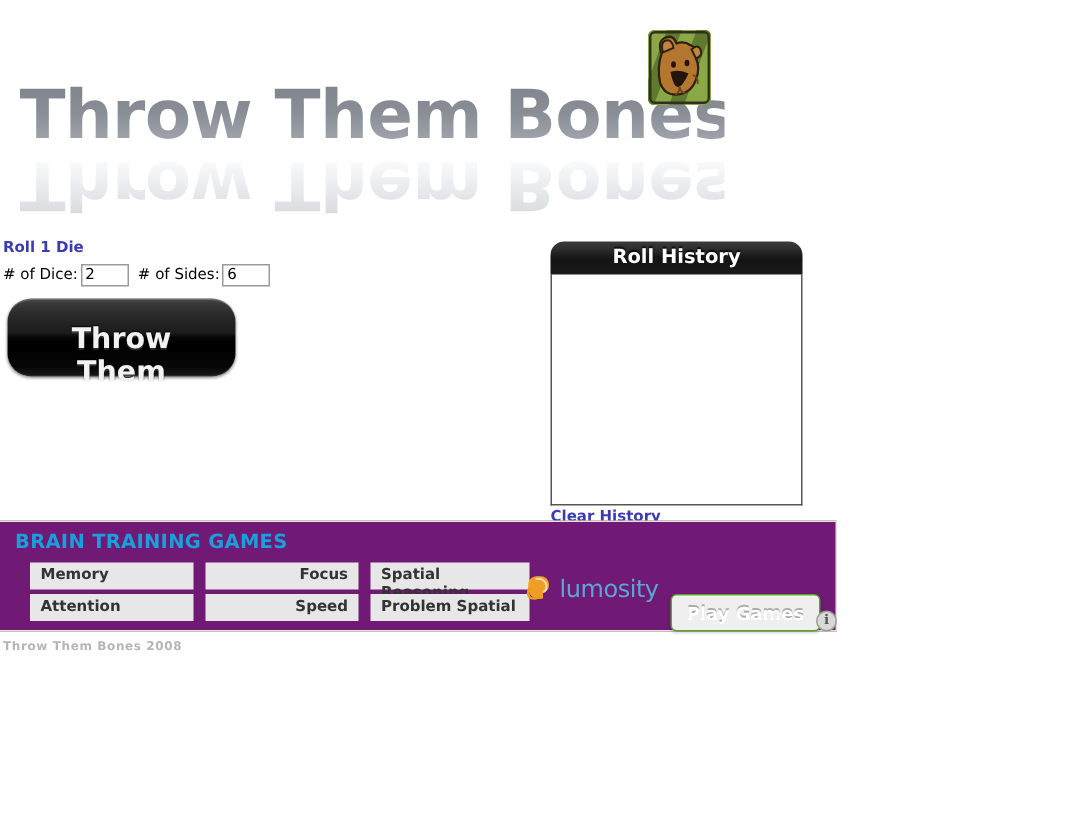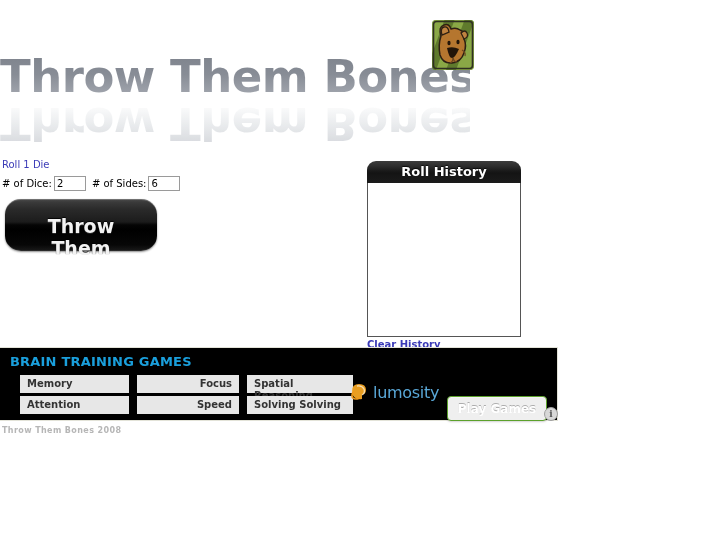--- a/index.html
+++ b/index.html
@@ -20,21 +20,21 @@
   
   #banner {
     position: absolute;
     left: 0;
     top: 18px;
     width: 500px;
     height: 115px;
   }
   #title-wrap {
     position: absolute;
-    left: 0;
+    left: 13px;
     top: 36px;
     width: 470px;
     height: 100px;
   }
   #page-title {
     font-family: "DejaVu Sans", "Liberation Sans", sans-serif;
     font-size: 45px;
     font-weight: bold;
     letter-spacing: -0.5px;
     line-height: 46px;
@@ -84,21 +84,21 @@
   #controls {
     position: absolute;
     left: 2px;
     top: 158px;
     width: 340px;
   }
   a.link {
     color: #3b3bb7;
     text-decoration: none;
     font-size: 10px;
-    font-weight: normal;
+    font-weight: bold;
     font-family: "DejaVu Sans", "Liberation Sans", sans-serif;
   }
 
   #roll-one-die { display: inline-block; }
 
   #field-row {
     margin-top: 5px;
     font-size: 10px;
     font-weight: bold;
     white-space: nowrap;
@@ -148,21 +148,21 @@
     letter-spacing: 0px;
     text-shadow: 0 -1px 1px rgba(0,0,0,0.9), 0 1px 0 rgba(255,255,255,0.15);
   }
   #throw-button::-moz-focus-inner { border: 0; }
 
   
   #history-panel {
     position: absolute;
     left: 367px;
     top: 161px;
-    width: 154px;
+    width: 168px;
   }
   #history-header {
     height: 22px;
     line-height: 22px;
     text-align: center;
     color: #ffffff;
     font-size: 13px;
     font-weight: bold;
     font-family: "DejaVu Sans", "Liberation Sans", sans-serif;
     border-radius: 9px 9px 0 0;
@@ -194,21 +194,21 @@
     font-weight: bold;
   }
 
   
   #ad-panel {
     position: absolute;
     left: 0px;
     top: 347px;
     width: 558px;
     height: 74px;
-    background: #000000;
+    background: #701a75;
     border: 1px solid #e3e3d8;
     border-left: none;
     box-sizing: border-box;
     overflow: hidden;
   }
   #ad-heading {
     position: absolute;
     left: 10px;
     top: 6px;
     color: #1a9fdc;
@@ -351,21 +351,21 @@
     <div class="chip-col c1">
       <div class="chip">Memory</div>
       <div class="chip">Attention</div>
     </div>
     <div class="chip-col c2">
       <div class="chip">Focus</div>
       <div class="chip">Speed</div>
     </div>
     <div class="chip-col c3">
       <div class="chip">Spatial Reasoning</div>
-      <div class="chip">Solving Solving</div>
+      <div class="chip">Problem Spatial</div>
     </div>
   </div>
 </div>
 
 <div id="ad-logo">
   <span>
     <svg width="22" height="22" viewBox="0 0 22 22" xmlns="http://www.w3.org/2000/svg">
       <path d="M4 11 q0 -7 7 -7 q7 0 7 6 q0 4 -4 5 l0 4 q-5 1 -8 -2 q-2 -2 -2 -6 Z" fill="#f5a623" opacity="0.95"></path>
       <path d="M6.5 12 q-2.5 0 -2.5 3.5 q0 3.5 4 3.5 q3 0 3.5 -2" fill="none" stroke="#f09a1c" stroke-width="1.6" stroke-linecap="round"></path>
       <path d="M9 6 q5 -1 7 3 q1.5 4 -2 6" fill="none" stroke="#ffffff" stroke-width="1.3" opacity="0.65"></path>

